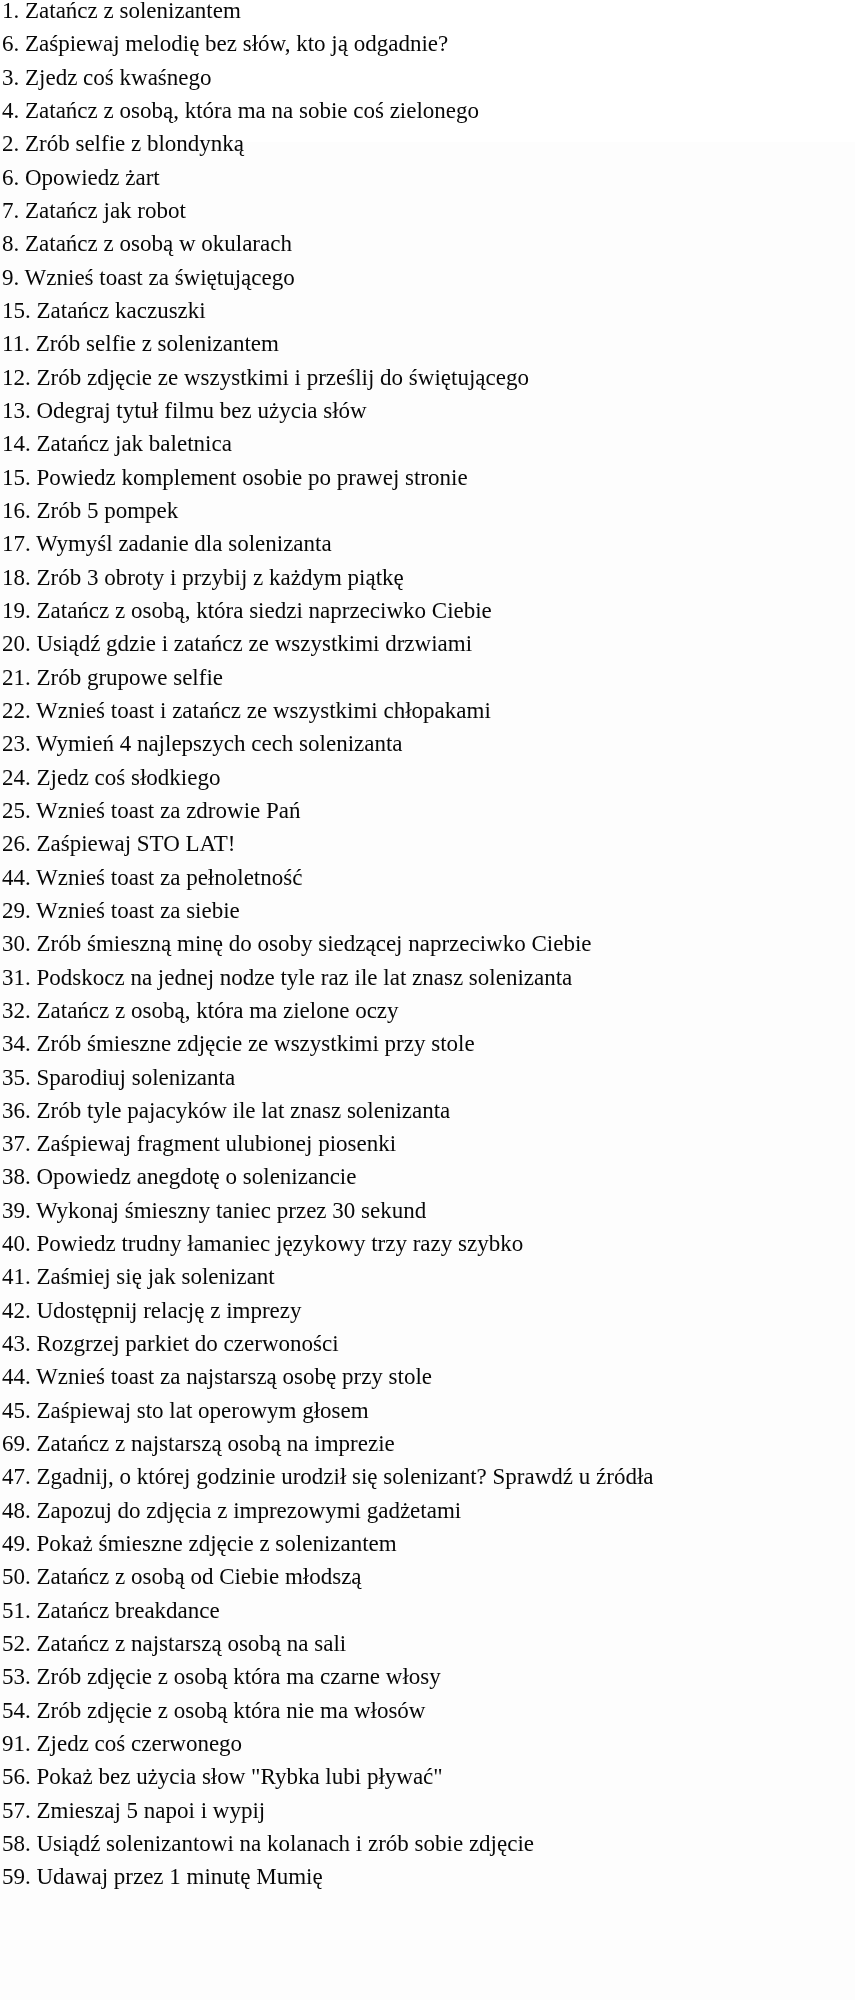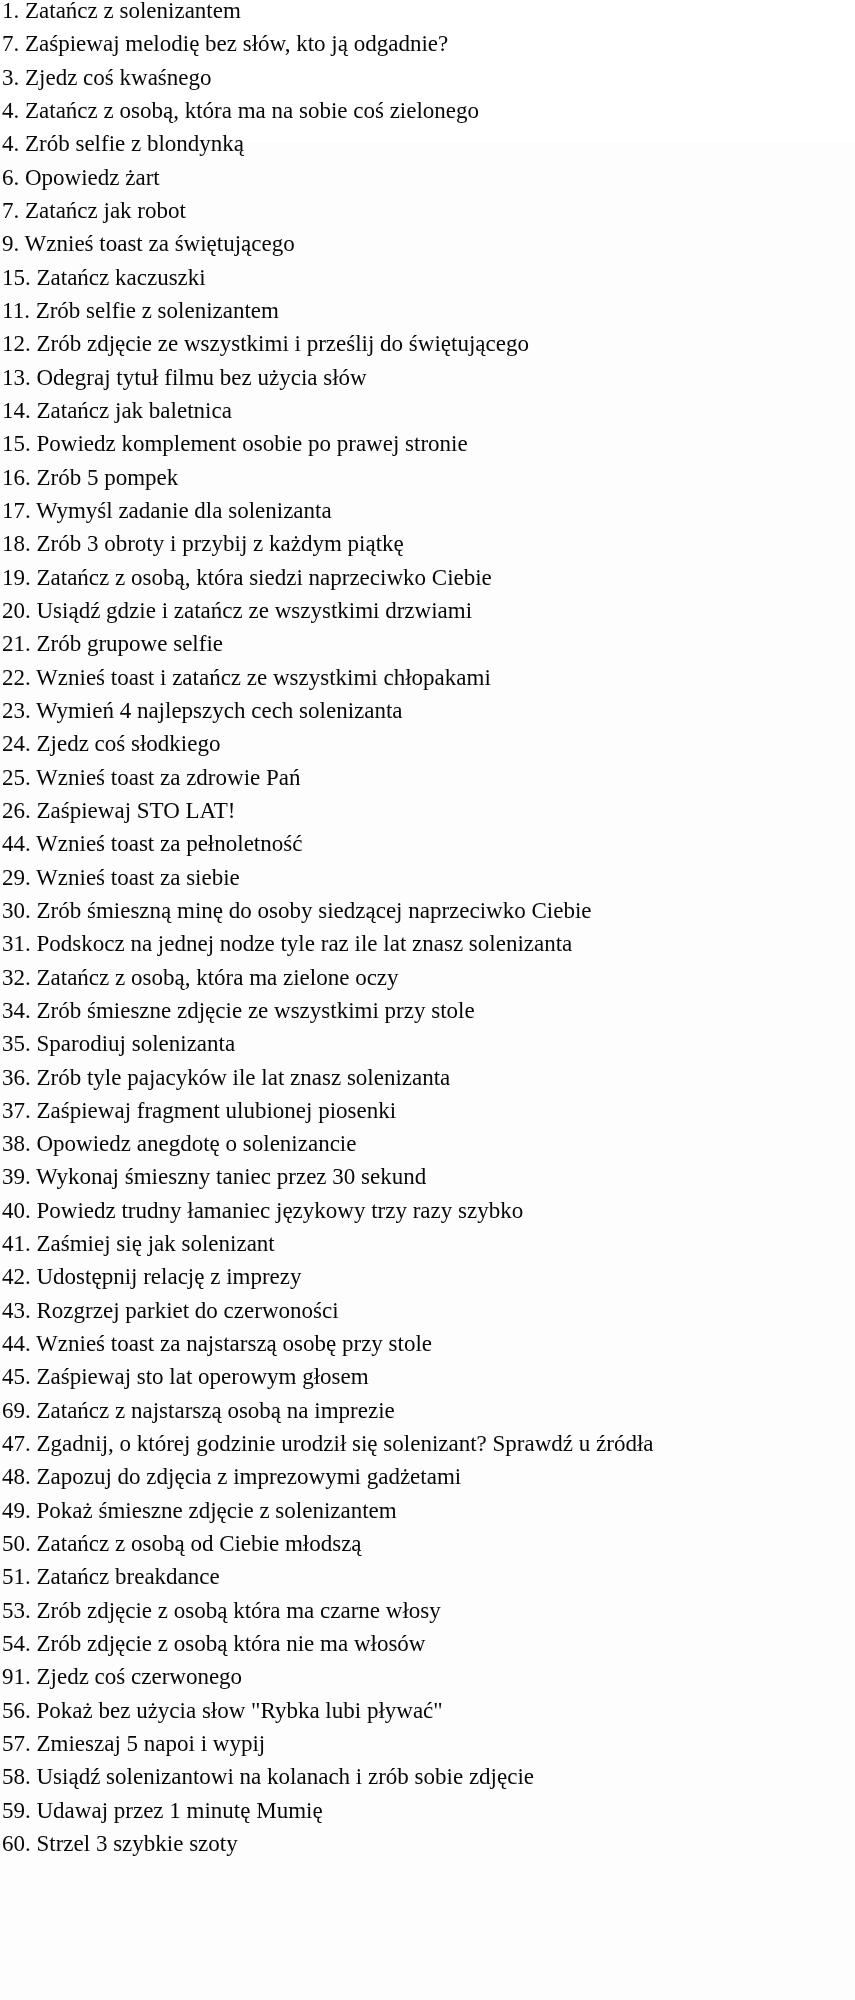--- a/index.html
+++ b/index.html
@@ -30,26 +30,27 @@
   .line {
     height: 33.33px;
   }
 </style>
 </head>
 <body>
 
 <div class="page">
   <div class="task-list" id="task-list">
       <div class="line">1. Zatańcz z solenizantem</div>
-      <div class="line">7. Zaśpiewaj melodię bez słów, kto ją odgadnie?</div>
+      <div class="line">6. Zaśpiewaj melodię bez słów, kto ją odgadnie?</div>
       <div class="line">3. Zjedz coś kwaśnego</div>
       <div class="line">4. Zatańcz z osobą, która ma na sobie coś zielonego</div>
-      <div class="line">4. Zrób selfie z blondynką</div>
+      <div class="line">2. Zrób selfie z blondynką</div>
       <div class="line">6. Opowiedz żart</div>
       <div class="line">7. Zatańcz jak robot</div>
+      <div class="line">8. Zatańcz z osobą w okularach</div>
       <div class="line">9. Wznieś toast za świętującego</div>
       <div class="line">15. Zatańcz kaczuszki</div>
       <div class="line">11. Zrób selfie z solenizantem</div>
       <div class="line">12. Zrób zdjęcie ze wszystkimi i prześlij do świętującego</div>
       <div class="line">13. Odegraj tytuł filmu bez użycia słów</div>
       <div class="line">14. Zatańcz jak baletnica</div>
       <div class="line">15. Powiedz komplement osobie po prawej stronie</div>
       <div class="line">16. Zrób 5 pompek</div>
       <div class="line">17. Wymyśl zadanie dla solenizanta</div>
       <div class="line">18. Zrób 3 obroty i przybij z każdym piątkę</div>
@@ -77,22 +78,22 @@
       <div class="line">42. Udostępnij relację z imprezy</div>
       <div class="line">43. Rozgrzej parkiet do czerwoności</div>
       <div class="line">44. Wznieś toast za najstarszą osobę przy stole</div>
       <div class="line">45. Zaśpiewaj sto lat operowym głosem</div>
       <div class="line">69. Zatańcz z najstarszą osobą na imprezie</div>
       <div class="line">47. Zgadnij, o której godzinie urodził się solenizant? Sprawdź u źródła</div>
       <div class="line">48. Zapozuj do zdjęcia z imprezowymi gadżetami</div>
       <div class="line">49. Pokaż śmieszne zdjęcie z solenizantem</div>
       <div class="line">50. Zatańcz z osobą od Ciebie młodszą</div>
       <div class="line">51. Zatańcz breakdance</div>
+      <div class="line">52. Zatańcz z najstarszą osobą na sali</div>
       <div class="line">53. Zrób zdjęcie z osobą która ma czarne włosy</div>
       <div class="line">54. Zrób zdjęcie z osobą która nie ma włosów</div>
       <div class="line">91. Zjedz coś czerwonego</div>
       <div class="line">56. Pokaż bez użycia słow "Rybka lubi pływać"</div>
       <div class="line">57. Zmieszaj 5 napoi i wypij</div>
       <div class="line">58. Usiądź solenizantowi na kolanach i zrób sobie zdjęcie</div>
       <div class="line">59. Udawaj przez 1 minutę Mumię</div>
-      <div class="line">60. Strzel 3 szybkie szoty</div>
     </div>
 </div>
 
 </body></html>

